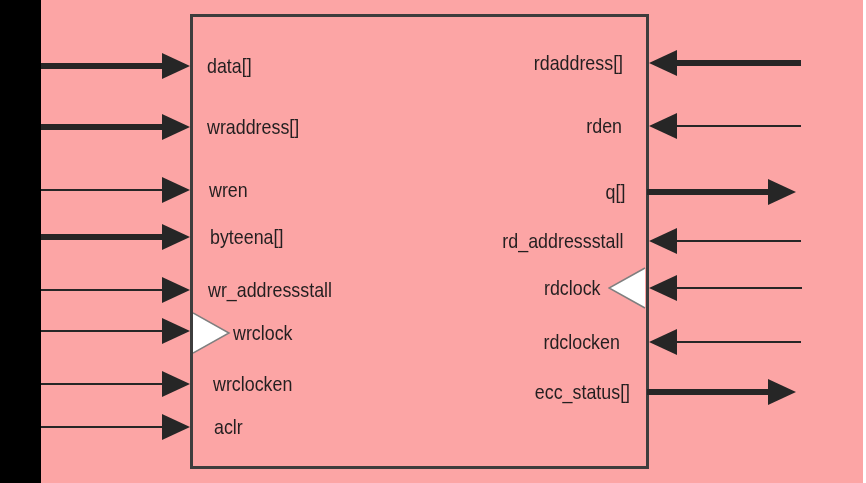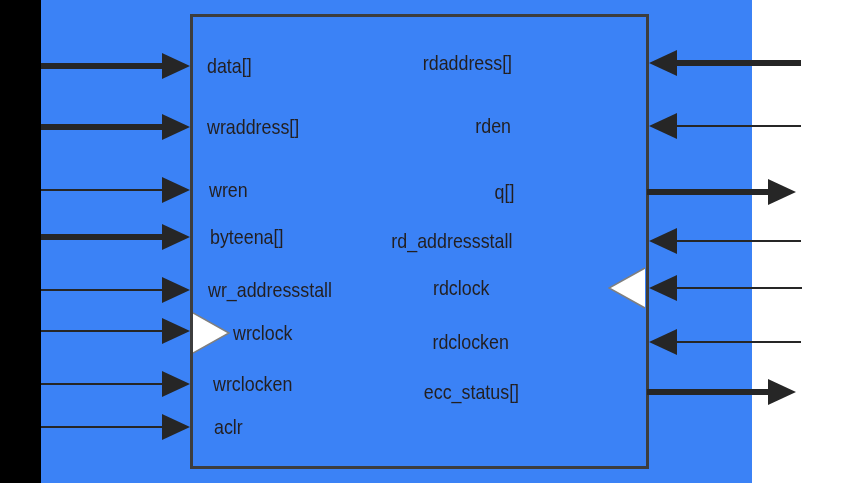--- a/index.html
+++ b/index.html
@@ -1,21 +1,21 @@
 <!DOCTYPE html>
 <html><head>
 <meta charset="utf-8">
 <style>
   html,body{margin:0;padding:0;}
   body{
     width:866px;height:483px;overflow:hidden;
     background:#ffffff;
     font-family:"Liberation Sans","DejaVu Sans",sans-serif;
   }
-  #stage{position:relative;width:752px;height:483px;background:#3b82f6;}
+  #stage{position:relative;width:863px;height:483px;background:#fca5a5;}
 
   .black-bar{position:absolute;left:0;top:0;width:41px;height:483px;background:#000000;}
 
   .ram-box{
     position:absolute;left:190px;top:14px;width:459px;height:455px;
     box-sizing:border-box;border:3px solid #3d3d3d;background:transparent;
   }
 
   .wire{position:absolute;background:#262626;}
   .wire.thick{height:6px;}

